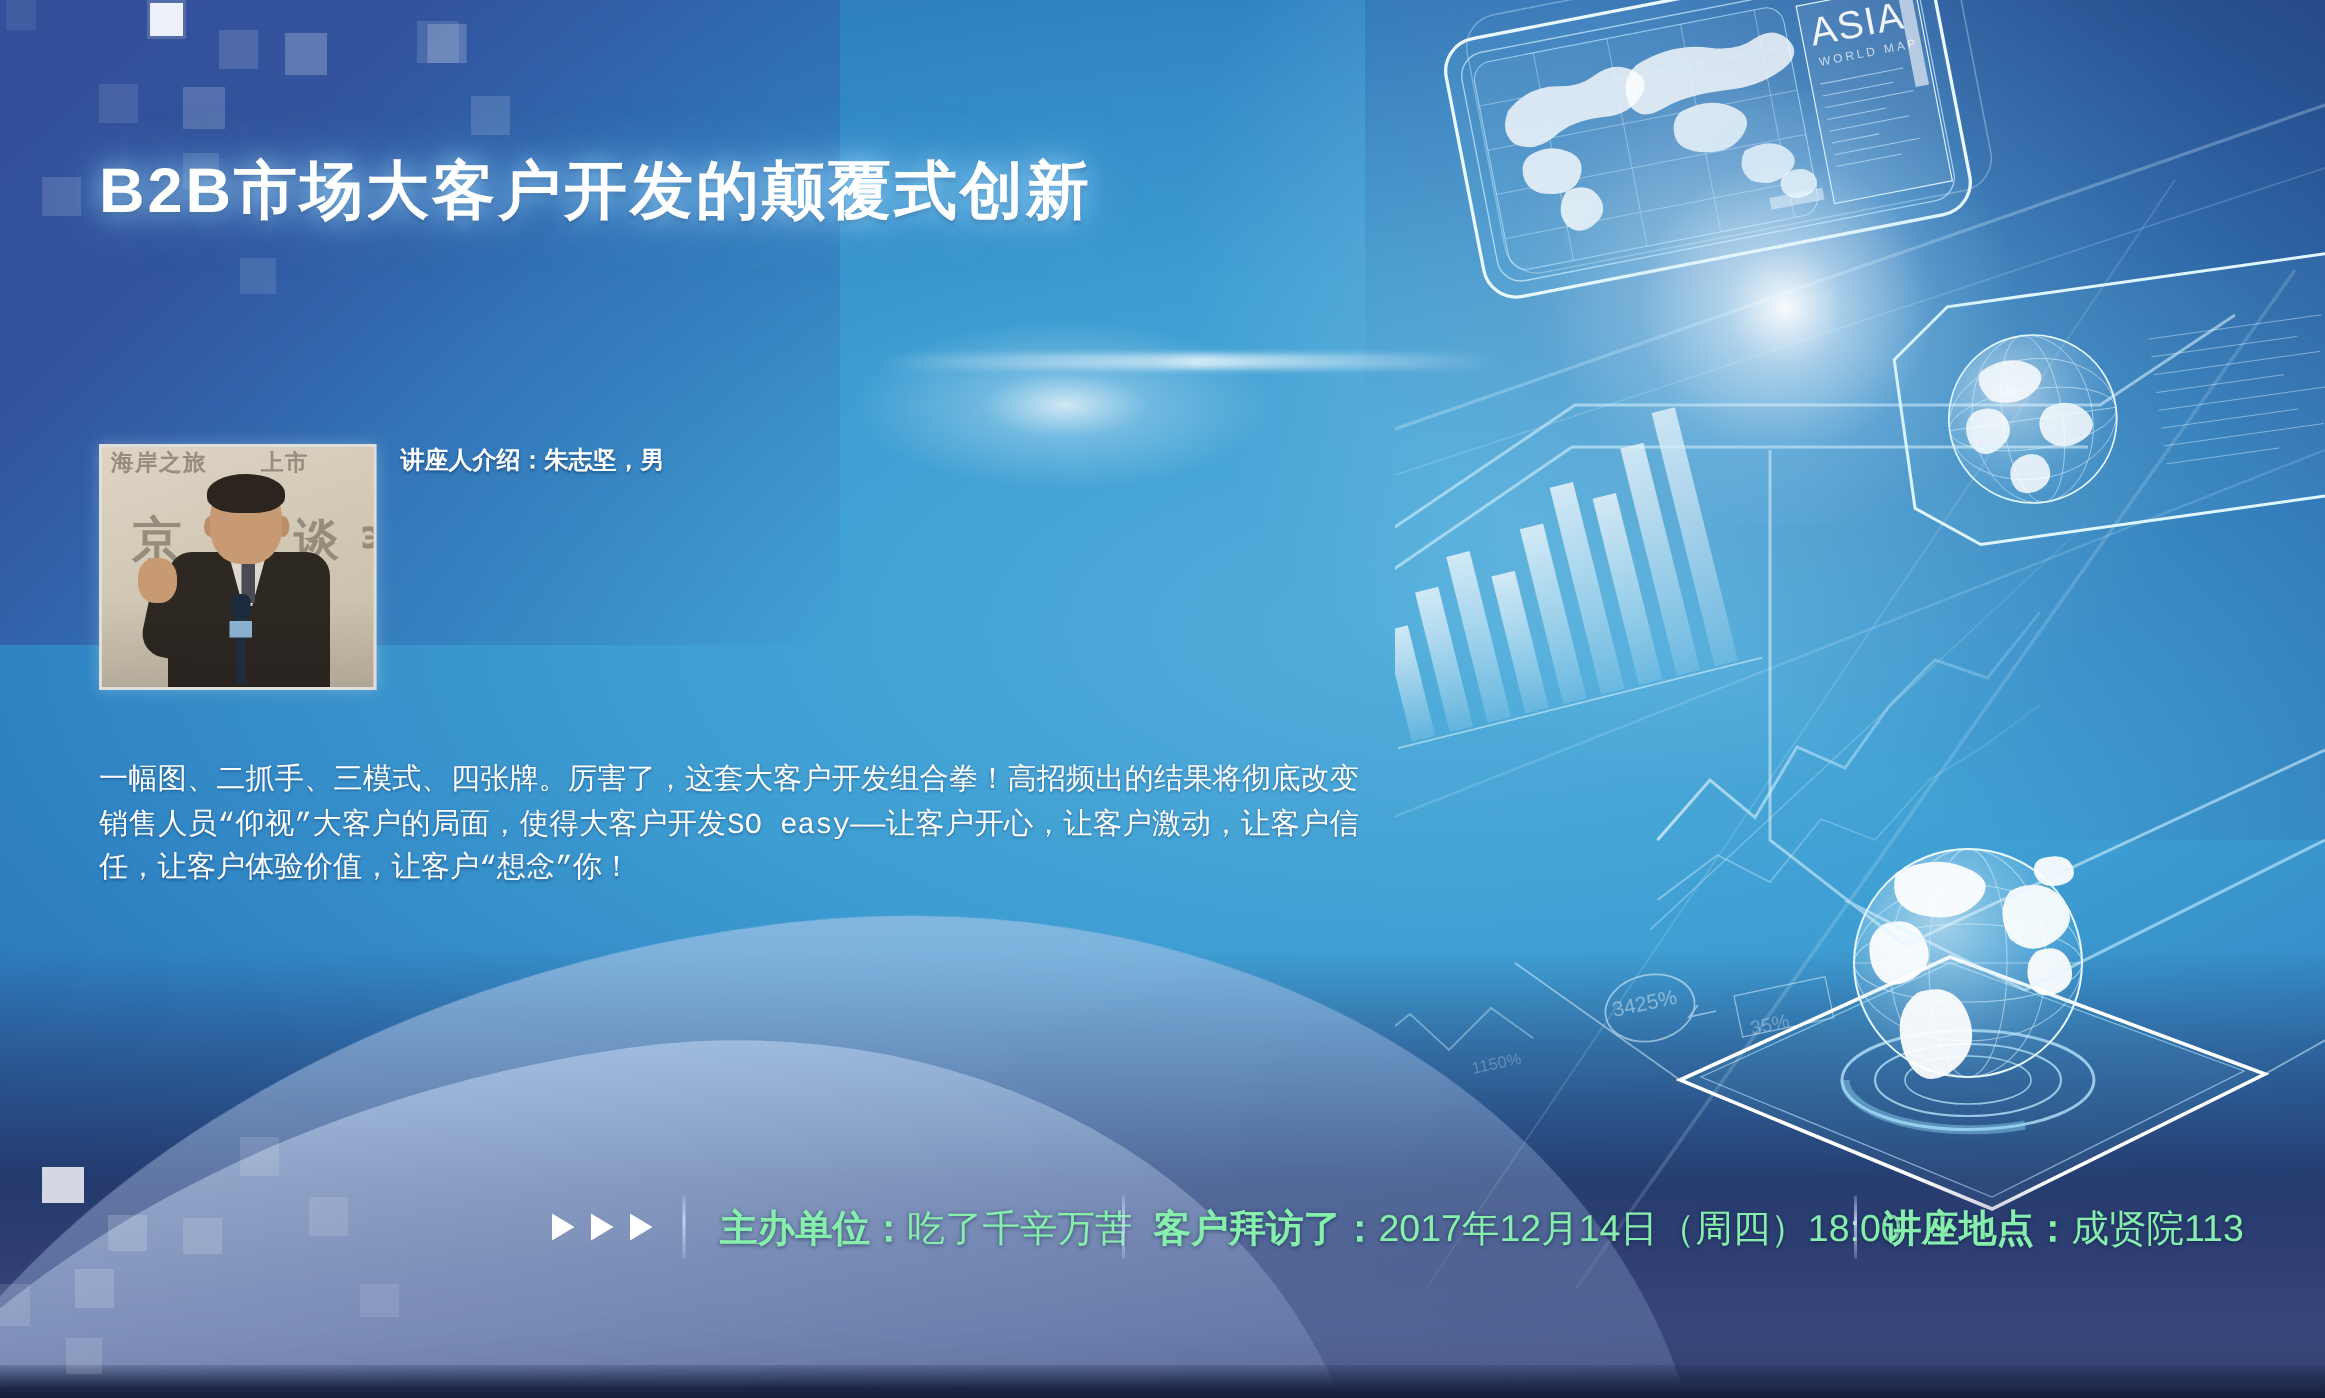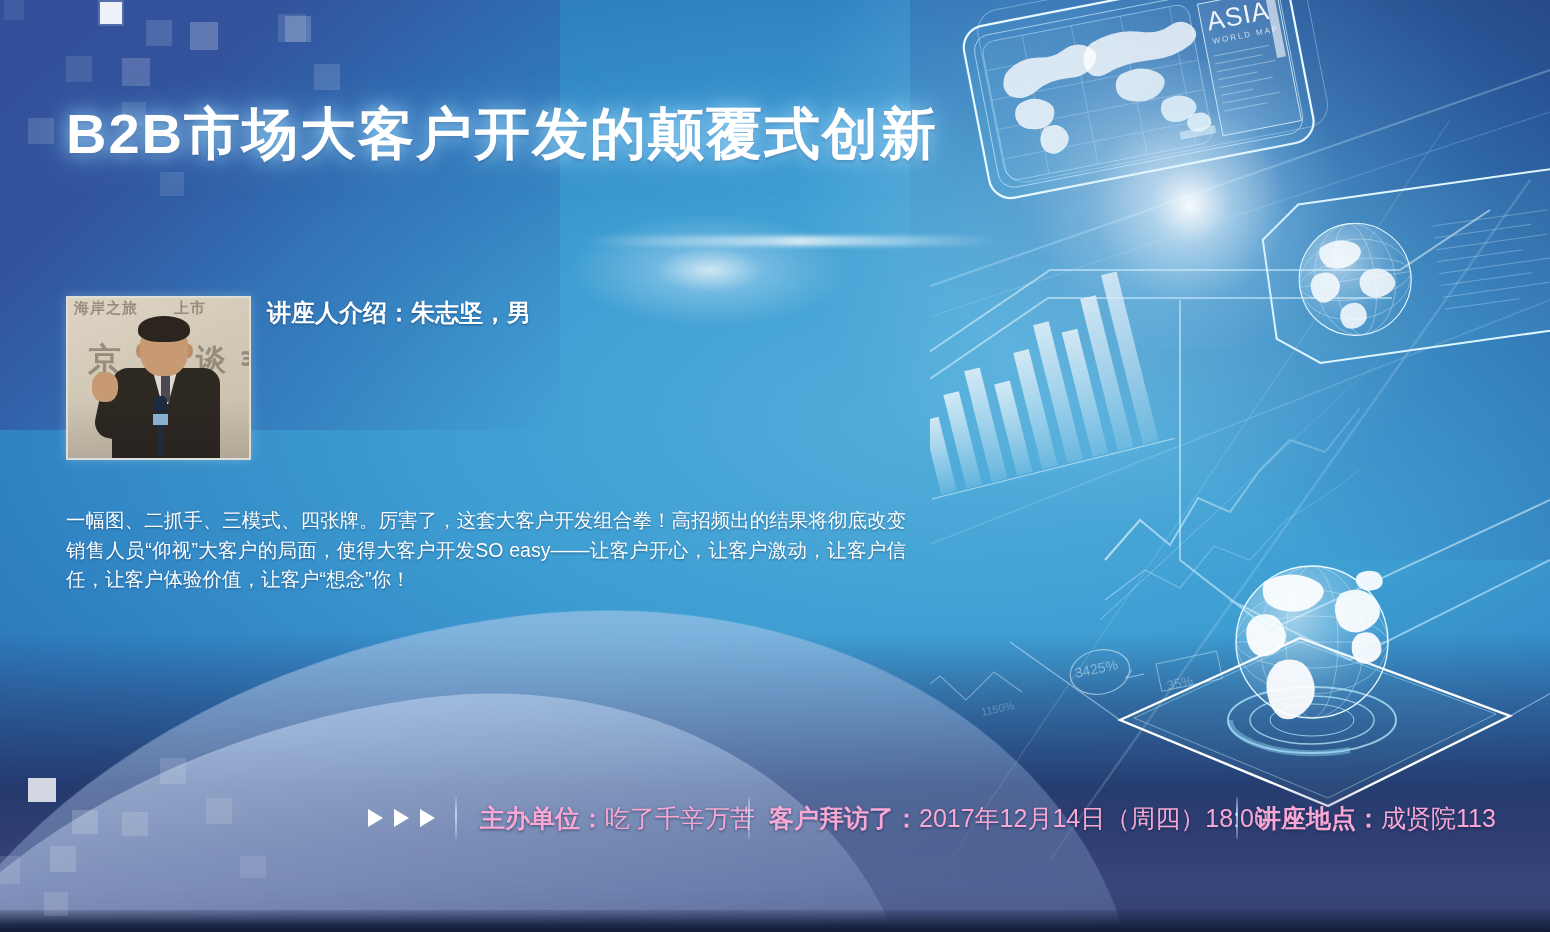--- a/index.html
+++ b/index.html
@@ -85,21 +85,21 @@
   .squares{position:absolute;inset:0;pointer-events:none;}
   .sq{position:absolute;}
 
   
   .techwrap{position:absolute;right:0;top:0;width:620px;height:860px;pointer-events:none;}
   .techwrap svg{position:absolute;inset:0;}
 
   
   .title-block{position:absolute;left:0;top:104px;width:1100px;}
   .title-main{
-    font-size:56px;font-weight:bold;color:#ffffff;letter-spacing:2px;
+    font-size:42px;font-weight:bold;color:#ffffff;letter-spacing:2px;
     padding-left:66px;line-height:1.08;
     text-shadow:0 0 18px rgba(150,210,245,0.95),0 0 40px rgba(120,190,240,0.7),0 2px 3px rgba(20,50,100,0.4);
     white-space:nowrap;
   }
   .title-sub{
     margin-top:16px;text-align:right;padding-right:52px;
     font-size:44px;font-weight:bold;color:#ffffff;letter-spacing:3px;
     text-shadow:0 0 16px rgba(150,210,245,0.9),0 0 34px rgba(120,190,240,0.6);
     white-space:nowrap;
   }
@@ -131,52 +131,52 @@
   .man-hand{position:absolute;left:24px;top:74px;width:26px;height:30px;border-radius:44%;background:#c79a74;}
   .mic-body{position:absolute;left:86px;top:98px;width:13px;height:17px;border-radius:5px;background:#1d2b3e;}
   .mic-stick{position:absolute;left:89px;top:114px;width:7px;height:44px;background:#23303f;}
   .mic-tag{position:absolute;left:85px;top:116px;width:15px;height:11px;background:#8fb8d8;}
   .photo-shade{position:absolute;inset:0;background:linear-gradient(to bottom, rgba(0,0,0,0) 62%, rgba(0,0,0,0.12) 100%);}
 
   .speaker-text{
     flex:1;color:#ffffff;font-size:19.5px;line-height:1.45;
     text-shadow:0 1px 2px rgba(10,45,90,0.55);
   }
-  .speaker-text .lead{font-weight:bold;display:block;margin-bottom:19px;font-size:24px;}
+  .speaker-text .lead{font-weight:bold;display:block;margin-bottom:19px;font-size:16px;}
   .speaker-text p{margin:0;text-align:justify;}
 
   
   .content{
     position:absolute;left:66px;top:500px;width:840px;
     color:#ffffff;font-size:19.5px;line-height:1.52;
     text-shadow:0 1px 2px rgba(10,45,90,0.5);
   }
   .content p{margin:0;text-align:justify;}
   .content .lead{font-weight:bold;}
-  .content .para2{margin-top:6px;}
+  .content .para2{margin-top:6px;font-family:Liberation Mono, monospace;}
 
   
   .footer{
     position:absolute;left:0;top:793px;width:100%;height:50px;
     display:flex;align-items:center;
   }
   .arrows{
     position:absolute;left:368px;top:0;height:50px;display:flex;align-items:center;gap:11px;
   }
   .arrow{
     width:0;height:0;border-left:15px solid #ffffff;
     border-top:9px solid transparent;border-bottom:9px solid transparent;
   }
   .fdiv{
     position:absolute;top:4px;width:2px;height:42px;
     background:linear-gradient(to bottom, rgba(190,210,245,0.25), rgba(205,220,250,0.85) 40%, rgba(190,210,245,0.25));
   }
   .fitem{
     position:absolute;top:0;height:50px;display:flex;align-items:center;
-    color:#f9a8d4;font-size:25px;white-space:nowrap;
+    color:#86efac;font-size:25px;white-space:nowrap;
     text-shadow:0 1px 3px rgba(10,25,60,0.6);
   }
   .fitem b{font-weight:bold;}
   .fitem span{font-weight:normal;}
 
   .f1{left:480px;}
   .f2{left:769px;}
   .f3{left:1256px;justify-content:flex-end;}
   .d1{left:455px;}
   .d2{left:748px;}

